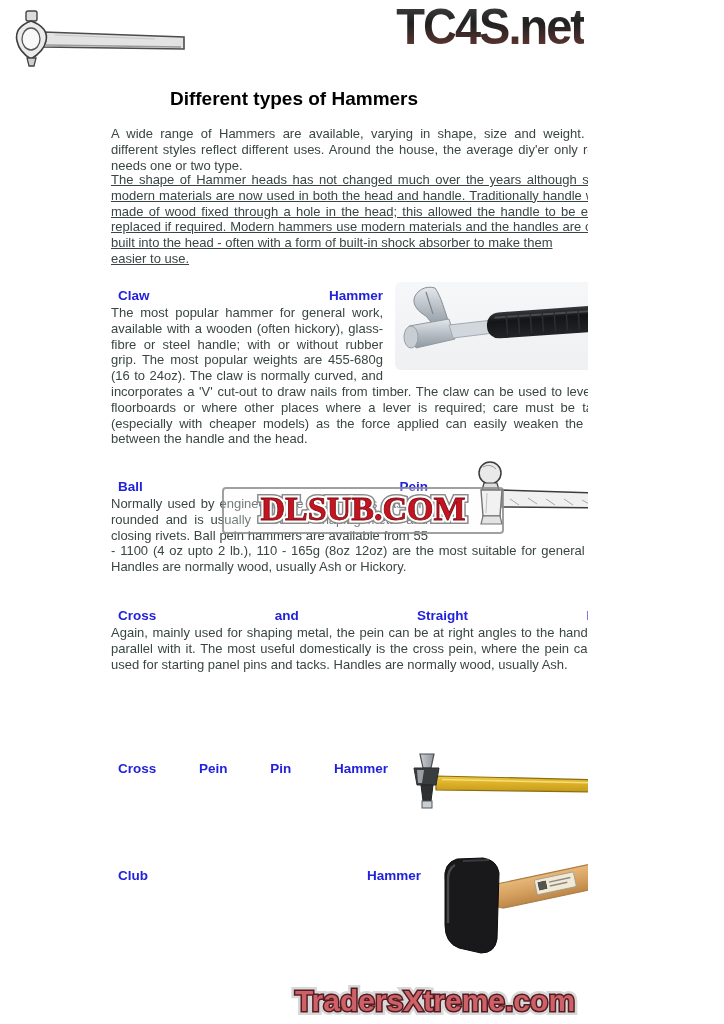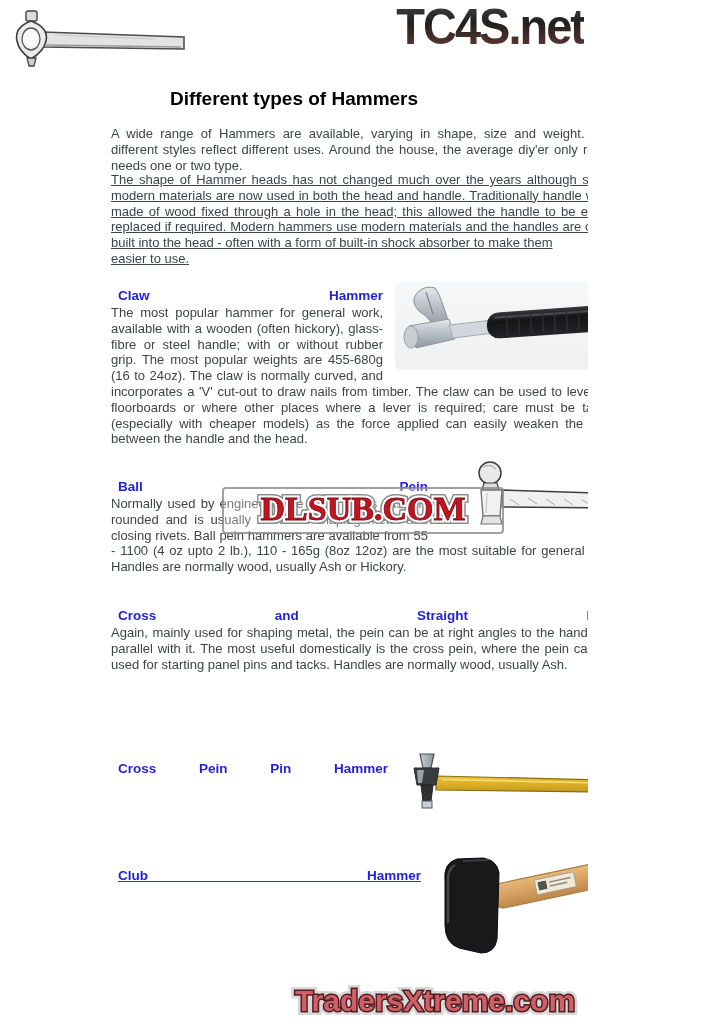--- a/index.html
+++ b/index.html
@@ -152,21 +152,21 @@
         <polygon points="20,2 34,2 31,16 23,16" fill="url(#steel2)" stroke="#4c4f52" stroke-width="1.2"></polygon>
         <polygon points="14,16 39,16 36,33 17,33" fill="#3a3d40" stroke="#2a2c2e" stroke-width="1"></polygon>
         <polygon points="17,18 24,18 22,31 18,31" fill="#9aa0a6"></polygon>
         <polygon points="21,33 33,33 31,49 23,49" fill="#2e3032" stroke="#202224" stroke-width="1"></polygon>
         <rect x="22" y="49" width="10" height="7" fill="#c9ced2" stroke="#55585b" stroke-width="1"></rect>
       </svg>
     </div>
     <h2>Cross Pein Pin Hammer</h2>
   </div>
 
-  <div class="tx" style="top:868px;text-decoration:underline;">
+  <div class="tx" style="top:868px;">
     <div class="imgf f-club">
       <svg viewBox="0 0 190 115">
         <defs>
           <linearGradient id="wood" x1="0" y1="0" x2="0" y2="1">
             <stop offset="0" stop-color="#e7b87a"></stop>
               <stop offset="0.5" stop-color="#d6a161"></stop>
               <stop offset="1" stop-color="#bd8748"></stop>
           </linearGradient>
         </defs>
         <g transform="rotate(-12 70 52)">

